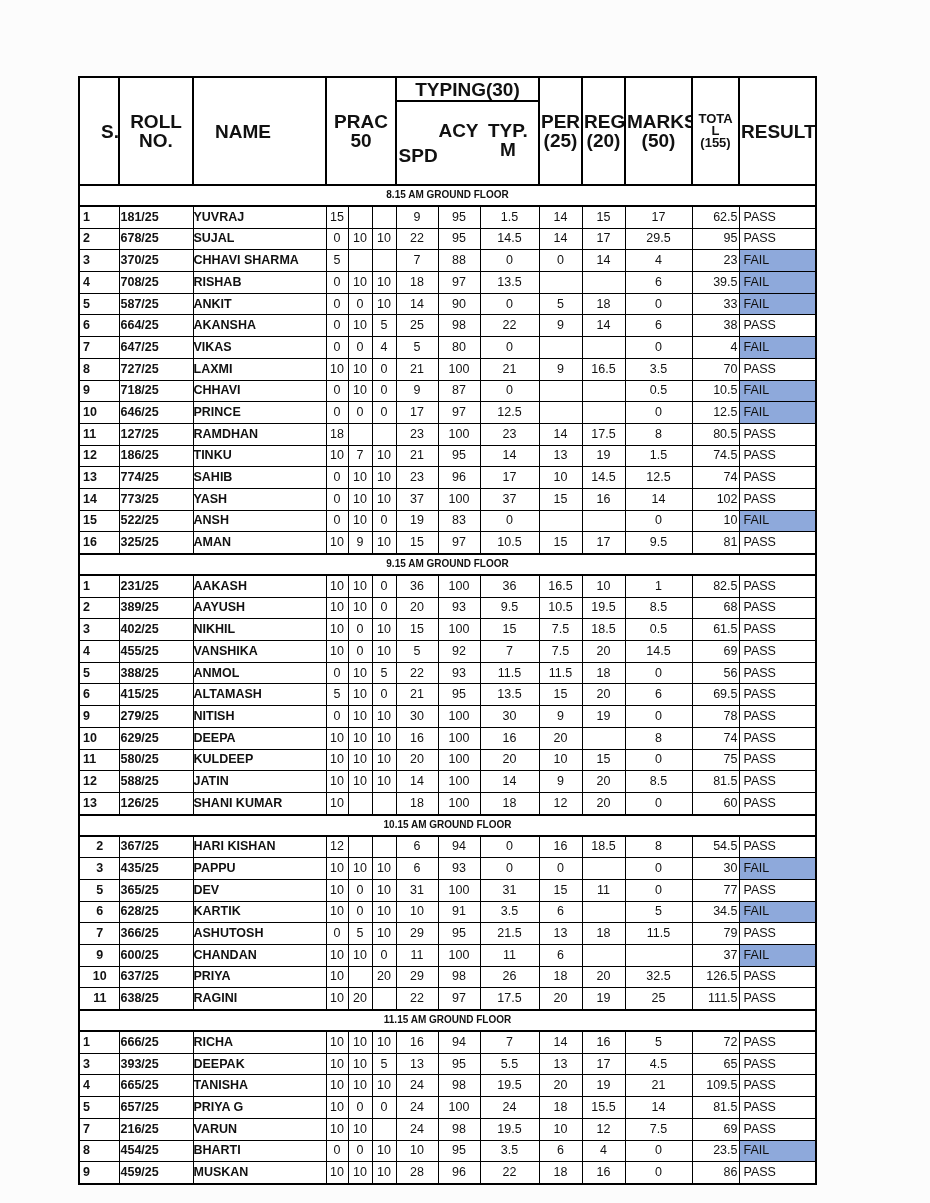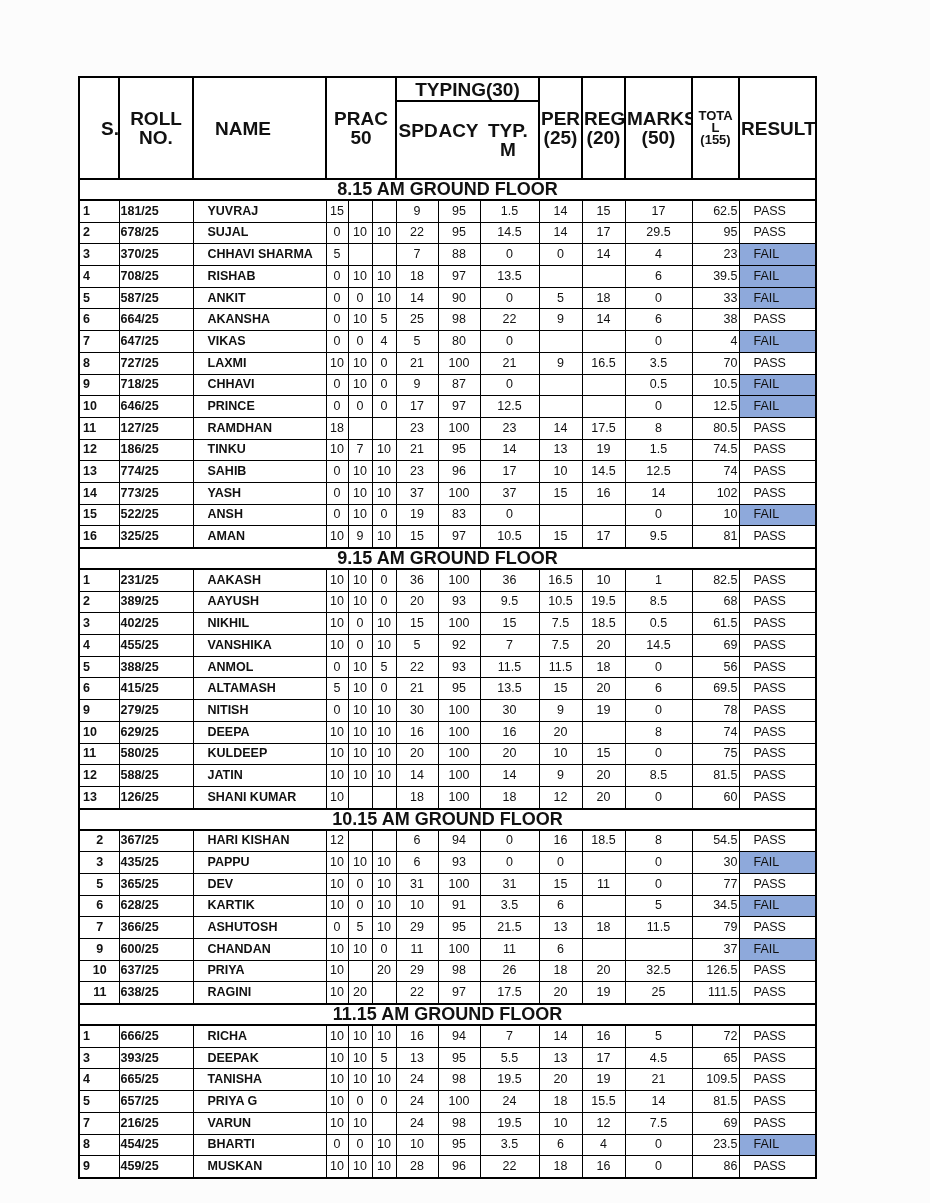--- a/index.html
+++ b/index.html
@@ -36,37 +36,37 @@
     text-align:center;
     white-space:pre-line;
     padding:0 1px;
     line-height:1.0;
   }
   th.h-sn, th.h-name{text-align:left;padding-left:21px;}
   th.h-total{font-size:13px;line-height:0.92;}
   th.h-typing{height:22px;}
   .typing-sub{display:flex;width:100%;}
   .typing-sub span{display:block;}
-  .typing-sub .s1{width:29%;text-align:center;}
+  .typing-sub .s1{width:29%;text-align:center;margin-top:25px;}
   .typing-sub .s2{width:29%;text-align:center;}
   .typing-sub .s3{width:42%;text-align:center;}
   tr.band td{
     border:2px solid #000;
     text-align:center;
     font-weight:bold;
-    font-size:18px;
+    font-size:10px;
     height:19px;
   }
   td.sn{font-weight:bold;text-align:left;padding-left:3px;}
   td.sn.c{text-align:center;}
   td.roll{font-weight:bold;text-align:left;padding-left:1px;}
-  td.name{font-weight:bold;text-align:left;padding-left:14px;}
+  td.name{font-weight:bold;text-align:left;padding-left:0;}
   td.num{text-align:center;padding:0 1px;}
   td.total{text-align:right;padding-right:1px;}
-  td.result{text-align:left;padding-left:14px;}
+  td.result{text-align:left;padding-left:4px;}
   td.fail{background:var(--fail-bg,#8EA9DB);}
 </style>
 </head>
 <body>
 
 <div class="sheet">
   <table>
     <colgroup>
       <col style="width:40px">
         <col style="width:74px">

